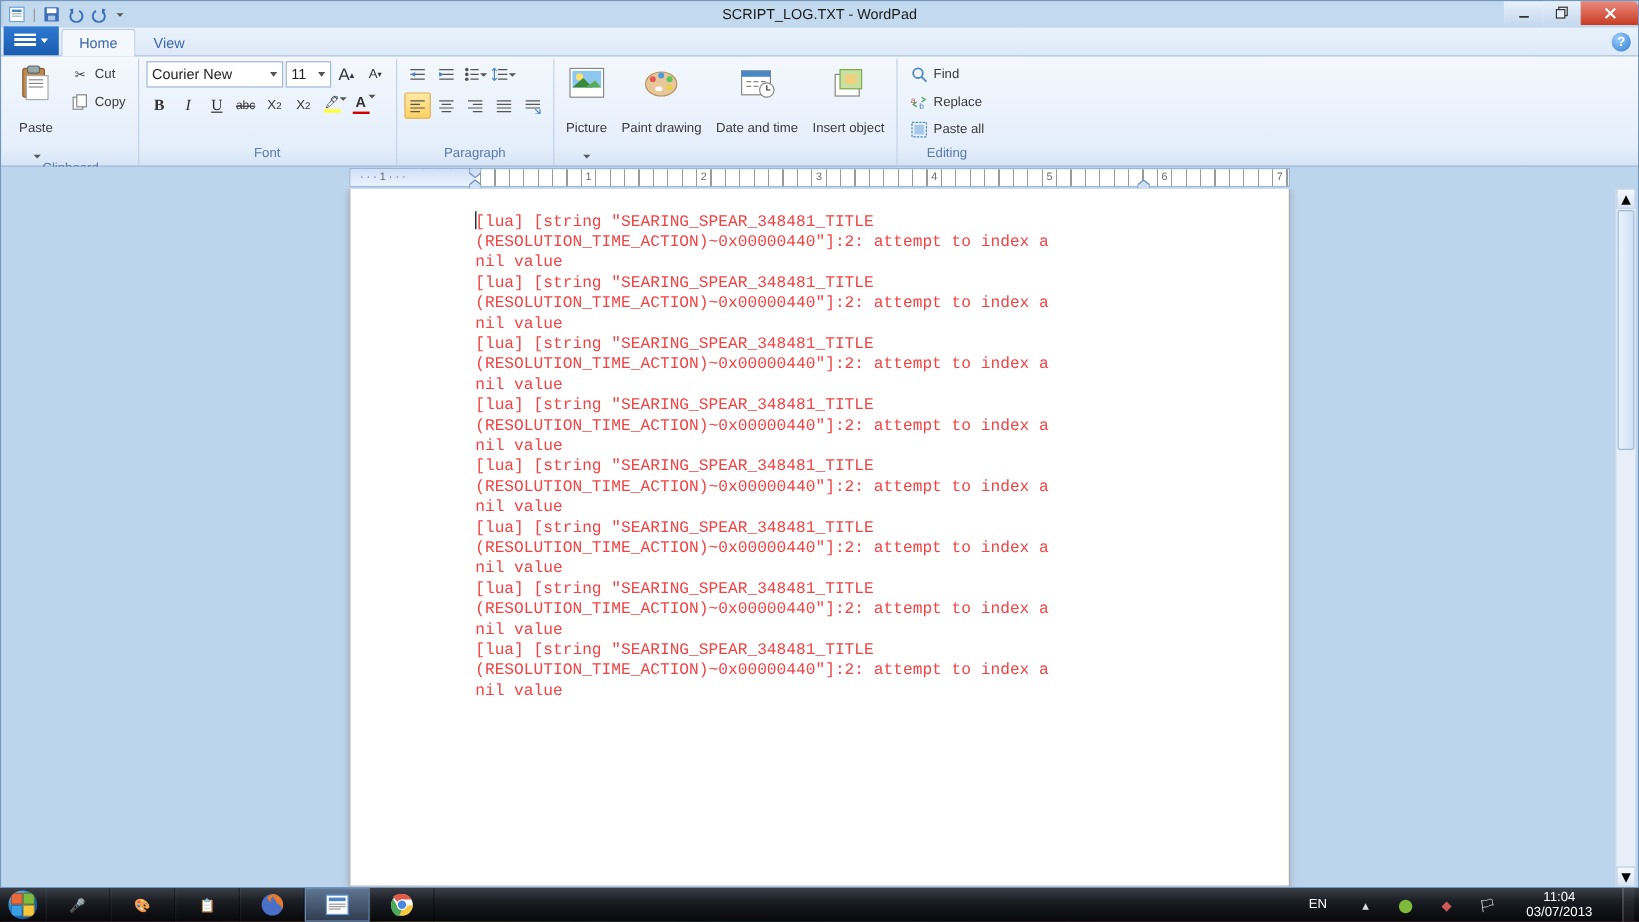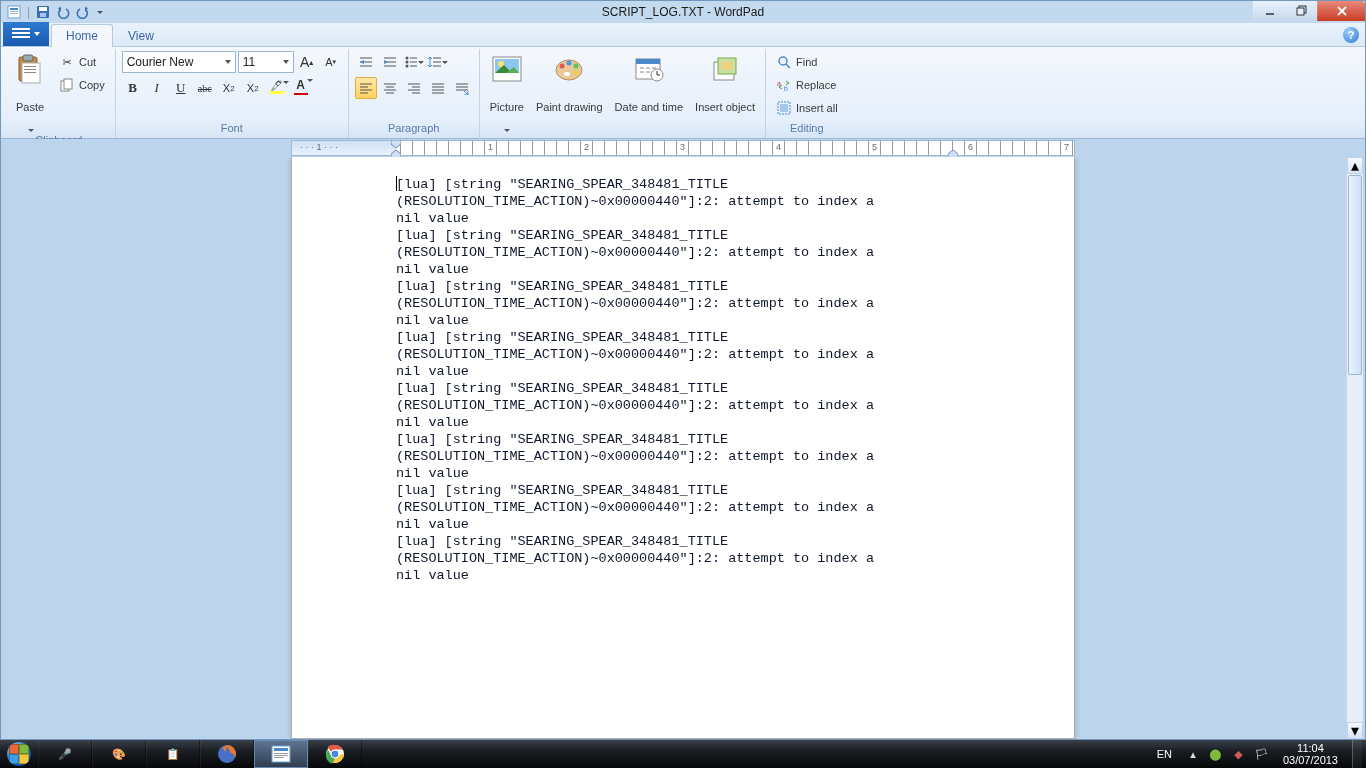--- a/index.html
+++ b/index.html
@@ -79,21 +79,21 @@
 .group-body { flex:1; display:flex; align-items:flex-start; gap:4px;}
 .group-label { height:16px; font-size:11px; color:#5a7aa8; text-align:center;}
 .vstack { display:flex; flex-direction:column; gap:1px;}
 .hstack { display:flex; align-items:center; gap:2px;}
 .big-btn { display:flex;flex-direction:column;align-items:center;justify-content:center;gap:16px;
   padding:2px 4px; font-size:11px; color:#3a3a3a; min-width:42px; border-radius:3px;}
 .big-btn .icn { width:32px;height:32px;display:flex;align-items:center;justify-content:center;}
 .small-row { height:22px; display:flex;align-items:center;gap:4px;font-size:11px;color:#3a3a3a;padding:0 4px;border-radius:3px;}
 .small-row .icn{width:16px;height:16px;display:flex;align-items:center;justify-content:center;}
 .combo { height:22px; background:#fff;border:1px solid #9cb6d6; display:flex;align-items:center;padding:0 4px;font-size:12px;color:#222;}
-.combo.font{width:114px;} .combo.size{width:56px;}
+.combo.font{width:114px;} .combo.size{width:38px;}
 .combo .drop{margin-left:auto;width:0;height:0;border-left:3px solid transparent;border-right:3px solid transparent;border-top:4px solid #555;}
 .sq-btn { width:22px;height:22px;border:1px solid transparent;display:inline-flex;align-items:center;justify-content:center;font-size:13px;color:#333;border-radius:2px;}
 .sq-btn.active{background:linear-gradient(#ffe9a6,#ffd25f);border-color:#e5a93e;}
 .sq-btn .underline-bar{width:14px;height:3px;background:#d00000;margin-top:1px;}
 .mini-drop{width:0;height:0;border-left:3px solid transparent;border-right:3px solid transparent;border-top:3px solid #555;margin-left:1px;}
 
 
 .ruler-wrap { height:18px; background:#bcd4ec; display:flex;align-items:center;justify-content:center;}
 .ruler {
   height:16px; width: 784px; background:#fff; border:1px solid #9cb6d6;
@@ -103,21 +103,21 @@
 }
 .ruler-neg { width:104px;height:14px;background:linear-gradient(#cfe0f5,#e9f3fe);}
 .ruler-label{position:absolute;top:1px;}
 
 
 .doc-area { flex:1; background:#bcd4ec; display:flex; justify-content:center; overflow:hidden; position:relative;}
 .page {
   width: 784px; background:#fff; border:1px solid #acacac;border-top:none;
   box-shadow: 0 2px 6px rgba(0,0,0,.2);
   padding: 18px 16px 12px 104px;
-  font-family:"Courier New", monospace; font-size:13.5px; line-height:17px; color:#0f172a;
+  font-family:"Courier New", monospace; font-size:13.5px; line-height:17px; color:#ef4444;
   white-space:pre-wrap; overflow:hidden;
 }
 .blink-cursor{border-left:1px solid #000;animation:blink 1s steps(1) infinite;margin-right:-1px;}
 @keyframes blink{50%{border-color:transparent;}}
 .vscroll{position:absolute;right:2px;top:0;bottom:0;width:17px;background:#e8eef7;border-left:1px solid #c8d5e7;}
 .vscroll .arrow{height:17px;background:linear-gradient(#f5f9fe,#d9e5f4);display:flex;align-items:center;justify-content:center;border:1px solid #c2d1e5;}
 .vscroll .arrow.dn{position:absolute;bottom:0;left:0;right:0;}
 .vscroll .thumb{position:absolute;top:18px;left:1px;right:1px;height:200px;border:1px solid #9cb6d6;border-radius:2px;background:linear-gradient(90deg,#e9f3fe,#cfe0f5);}
 
 
@@ -141,21 +141,21 @@
   background:radial-gradient(circle at 35% 30%,#8fe0ff,#1463b7 60%,#0a3a74);position:relative;overflow:hidden;}
 .start-orb .q{position:absolute;width:10px;height:10px;border:1px solid rgba(0,0,0,.25);}
 .start-orb .q.tl{top:2px;left:2px;background:#e86a3a;border-radius:2px 0 0 0;}
 .start-orb .q.tr{top:2px;right:2px;background:#7fba3c;border-radius:0 2px 0 0;}
 .start-orb .q.bl{bottom:2px;left:2px;background:#3b9fe6;border-radius:0 0 0 2px;}
 .start-orb .q.br{bottom:2px;right:2px;background:#f8c83c;border-radius:0 0 2px 0;}
 .task-item{height:28px;width:54px;display:flex;align-items:center;justify-content:center;
   border-left:1px solid rgba(255,255,255,.05);border-right:1px solid rgba(0,0,0,.4);}
 .task-item.active{background:linear-gradient(#5f7694,#2e3b4d);outline:1px solid #6a89b0;outline-offset:-1px;}
 .task-item .ti{width:26px;height:20px;display:flex;align-items:center;justify-content:center;}
-.tray{margin-left:auto;display:flex;align-items:center;gap:8px;padding:0 4px;}
+.tray{margin-left:auto;display:flex;align-items:center;gap:19px;padding:0 4px;}
 .tray .lang{font-size:11px;padding:0 6px;}
 .tray .clock{font-size:11px;text-align:center;line-height:12px;padding:1px 6px;}
 .tray-up{width:14px;height:14px;display:flex;align-items:center;justify-content:center;opacity:.85;}
 .tray-ico{width:15px;height:15px;display:flex;align-items:center;justify-content:center;}
 .show-desktop{width:10px;height:28px;border-left:1px solid rgba(255,255,255,.25);background:rgba(255,255,255,.05);}
 </style>
 </head>
 <body>
 
 <div class="desktop-bg"></div>
@@ -273,21 +273,21 @@
               <span>11</span>
               <span class="drop"></span>
             </div>
           <span class="sq-btn" style="font-size:14px;">A<sup style="font-size:8px;">▴</sup></span>
           <span class="sq-btn" style="font-size:11px;">A<sup style="font-size:7px;">▾</sup></span>
         </div>
         <div class="hstack">
           <span class="sq-btn" style="font-weight:bold;font-family:'Times New Roman';">B</span>
           <span class="sq-btn" style="font-style:italic;font-family:'Times New Roman';">I</span>
           <span class="sq-btn" style="text-decoration:underline;font-family:'Times New Roman';">U</span>
-          <span class="sq-btn" style="text-decoration:line-through;font-size:10px;font-family:Liberation Serif, serif;">abc</span>
+          <span class="sq-btn" style="text-decoration:line-through;font-size:10px;">abc</span>
           <span class="sq-btn" style="font-size:11px;">X<sub style="font-size:8px;">2</sub></span>
           <span class="sq-btn" style="font-size:11px;">X<sup style="font-size:8px;">2</sup></span>
           <span class="sq-btn" style="flex-direction:column;">
               <span style="font-size:10px;">🖊</span>
               <span style="width:14px;height:3px;background:#ffff3a;"></span>
               <span class="mini-drop" style="position:relative;left:9px;top:-13px;"></span>
             </span>
           <span class="sq-btn" style="flex-direction:column;">
               <span style="font-size:12px;font-weight:bold;">A</span>
               <span class="underline-bar"></span>
@@ -436,21 +436,21 @@
             </span>
           <span>Replace</span>
         </div>
         <div class="small-row">
           <span class="icn">
               <svg width="14" height="14">
                 <rect x="1" y="1" width="12" height="12" fill="none" stroke="#4a87c7" stroke-dasharray="2 1"></rect>
                 <rect x="3" y="3" width="8" height="8" fill="#a8c8ea"></rect>
               </svg>
             </span>
-          <span>Insert all</span>
+          <span>Paste all</span>
         </div>
       </div>
       <div class="group-label">Editing</div>
     </div>
 
   </div>
 
   <div class="ruler-wrap">
     <div class="ruler">
       <div class="ruler-neg"></div>

